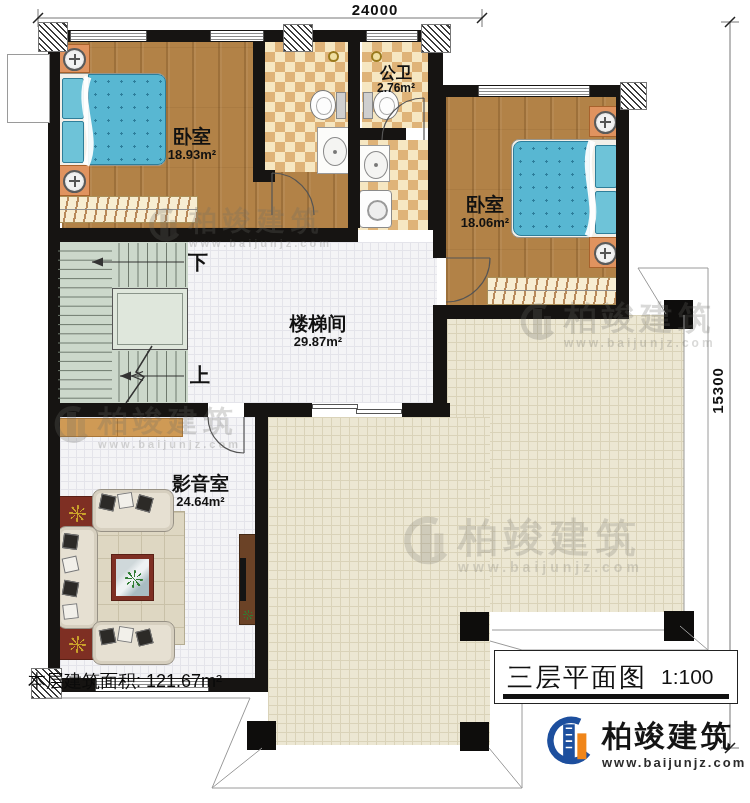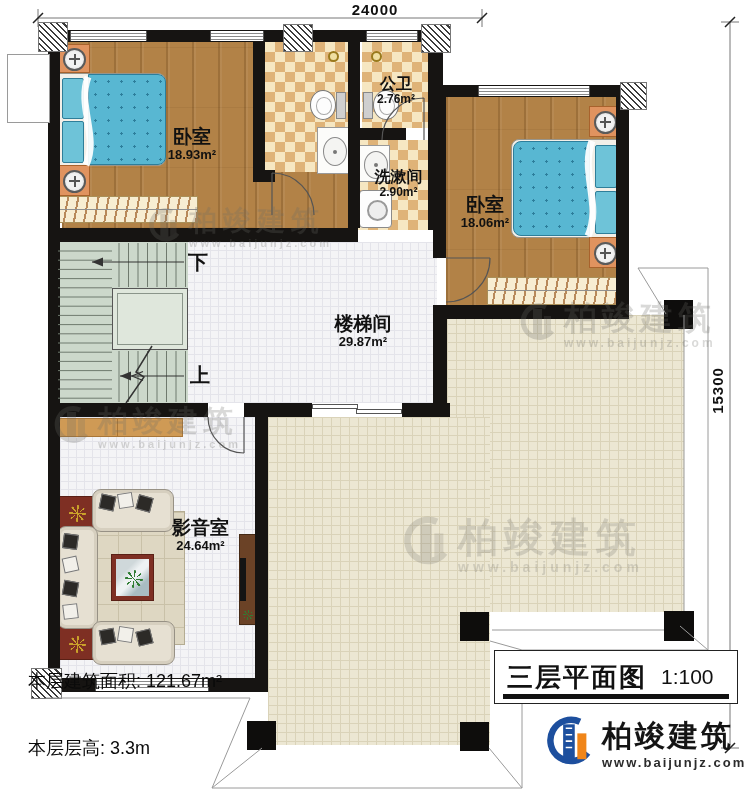--- a/index.html
+++ b/index.html
@@ -84,21 +84,21 @@
   .rarea.s{font-size:12px;}
   .stairlab{position:absolute;font-size:20px;font-weight:700;z-index:40;}
   .dimlab{position:absolute;font-size:15px;font-weight:600;color:#111;z-index:40;letter-spacing:1px;}
   
   .wm{position:absolute;display:flex;align-items:center;gap:8px;color:#6b6b66;opacity:.25;z-index:45;pointer-events:none;}
   .wm .t1{font-weight:700;line-height:1;}
   .wm .t2{font-weight:700;line-height:1;margin-top:3px;}
   
   .titlebox{position:absolute;left:494px;top:650px;width:244px;height:54px;background:#fff;
     border:1.5px solid #222;box-sizing:border-box;z-index:60;display:flex;align-items:center;padding-left:12px;}
-  .titlebox .t{font-size:26px;font-weight:700;letter-spacing:2px;}
+  .titlebox .t{font-size:26px;font-weight:400;letter-spacing:2px;}
   .titlebox .s{font-size:21px;margin-left:14px;}
   .titlebox .rule{position:absolute;left:8px;right:8px;bottom:4px;height:5px;background:#111;}
   .brand{position:absolute;left:540px;top:714px;display:flex;align-items:center;gap:8px;z-index:60;}
   .brand .n{font-size:30px;font-weight:800;letter-spacing:3px;color:#141414;line-height:1;}
   .brand .w{font-size:13px;font-weight:700;letter-spacing:2px;color:#2b2b2b;margin-top:4px;}
   .info{position:absolute;left:28px;z-index:60;font-size:18px;color:#0a0a0a;}
 </style>
 </head>
 <body>
 
@@ -254,37 +254,33 @@
     <path d="M38 18 H482 M38 9 V27 M482 9 V27" stroke="#777" stroke-width="1" fill="none"></path>
     <path d="M33 23 L43 13 M477 23 L487 13" stroke="#222" stroke-width="1.5" fill="none"></path>
     <path d="M730 22 V748 M721 22 H739 M721 748 H739" stroke="#777" stroke-width="1" fill="none"></path>
     <path d="M725 27 L735 17 M725 753 L735 743" stroke="#222" stroke-width="1.5" fill="none"></path>
   </svg>
 
   <div class="rlabel" style="left:132px;top:126px;width:120px;">
     <div class="rname">卧室</div>
     <div class="rarea">18.93m²</div>
   </div>
-  <div class="rlabel" style="left:355px;top:64px;width:82px;margin-top:11px;">
+  <div class="rlabel" style="left:355px;top:64px;width:82px;">
     <div class="rname s">公卫</div>
     <div class="rarea s">2.76m²</div>
-  </div>
-  <div class="rlabel" style="left:346px;top:168px;width:105px;">
-    <div class="rname s">洗漱间</div>
-    <div class="rarea s">2.90m²</div>
   </div>
   <div class="rlabel" style="left:425px;top:194px;width:120px;">
     <div class="rname">卧室</div>
     <div class="rarea">18.06m²</div>
   </div>
-  <div class="rlabel" style="left:258px;top:313px;width:120px;padding-left:45px;">
+  <div class="rlabel" style="left:258px;top:313px;width:120px;">
     <div class="rname">楼梯间</div>
     <div class="rarea">29.87m²</div>
   </div>
-  <div class="rlabel" style="left:143px;top:473px;width:115px;margin-top:44px;">
+  <div class="rlabel" style="left:143px;top:473px;width:115px;">
     <div class="rname">影音室</div>
     <div class="rarea">24.64m²</div>
   </div>
   <div class="stairlab" style="left:188px;top:249px;">下</div>
   <div class="stairlab" style="left:190px;top:362px;">上</div>
 
   <div class="dimlab" style="left:340px;top:1px;width:70px;text-align:center;">24000</div>
   <div class="dimlab" style="left:682px;top:382px;width:70px;text-align:center;transform:rotate(-90deg);">15300</div>
 
   <div class="wm" style="left:145px;top:206px;">
@@ -345,15 +341,14 @@
       <rect x="28" y="15" width="7" height="20" fill="#f08519"></rect>
       <path d="M19 11 h5 M19 16 h5 M19 21 h5 M19 26 h5" stroke="#fff" stroke-width="1.2"></path>
     </svg>
     <div>
       <div class="n">柏竣建筑</div>
       <div class="w">www.baijunjz.com</div>
     </div>
   </div>
 
   <div class="info" style="top:669px;">本层建筑面积: 121.67m²</div>
-  <div class="info" style="top:736px;">本层层高: 3.3m</div>
 
 </div>
 
 </body></html>

